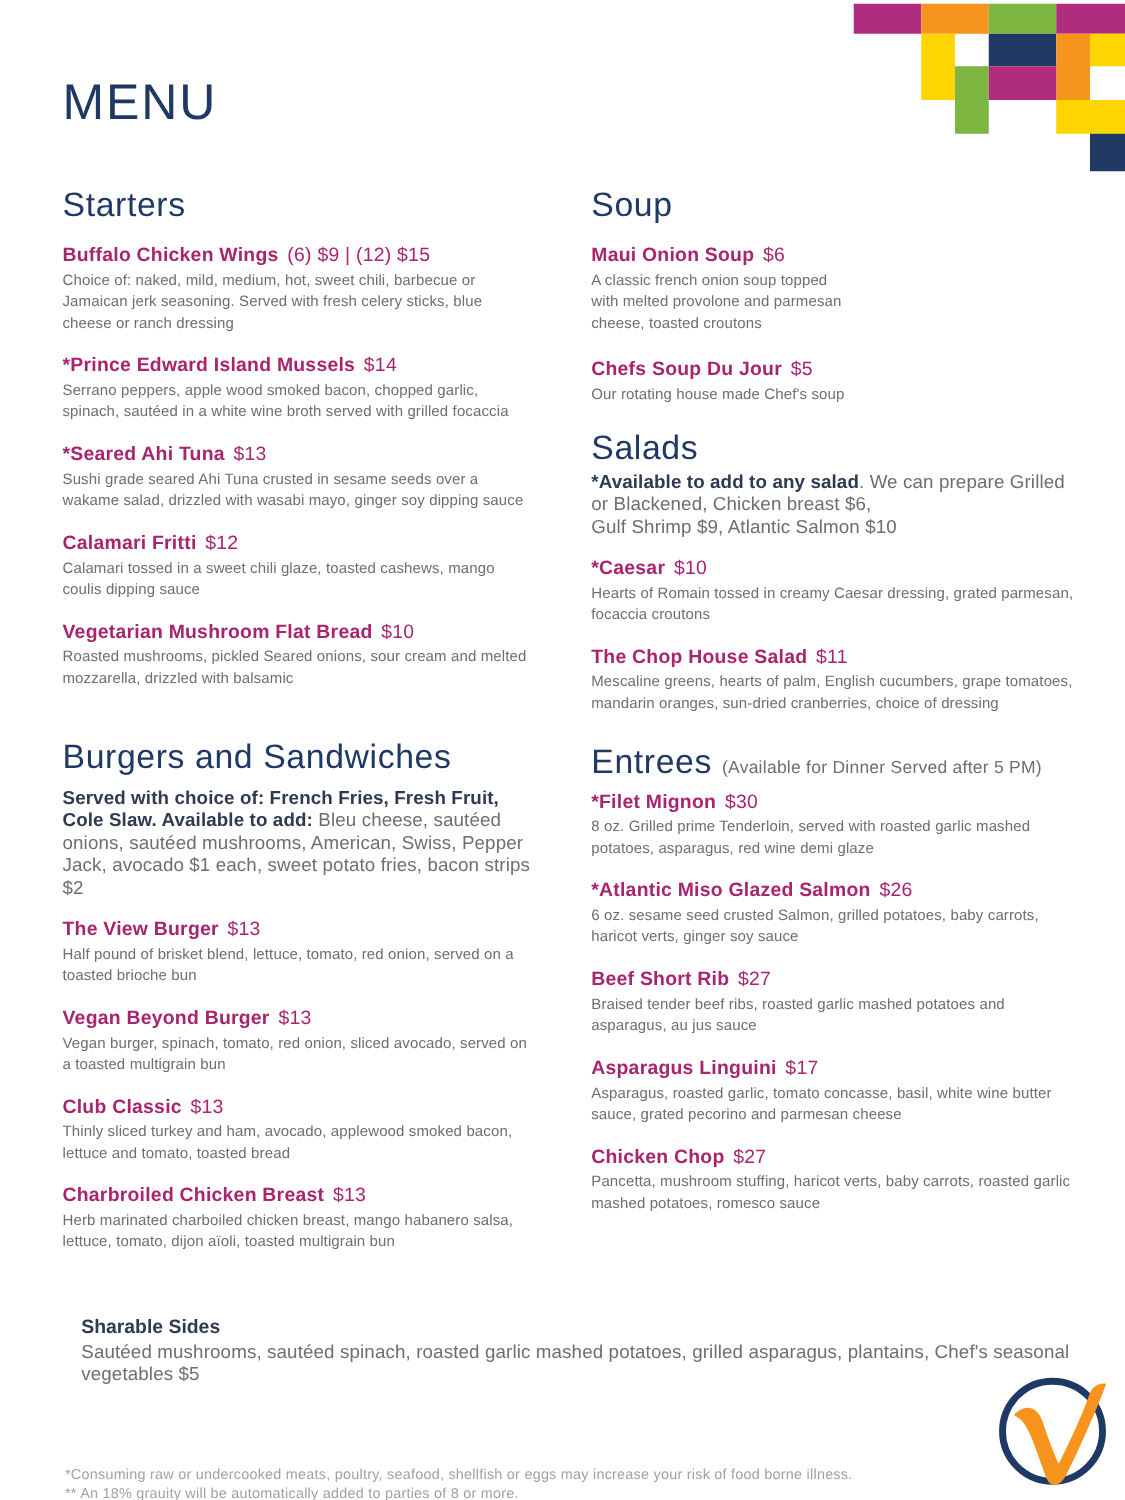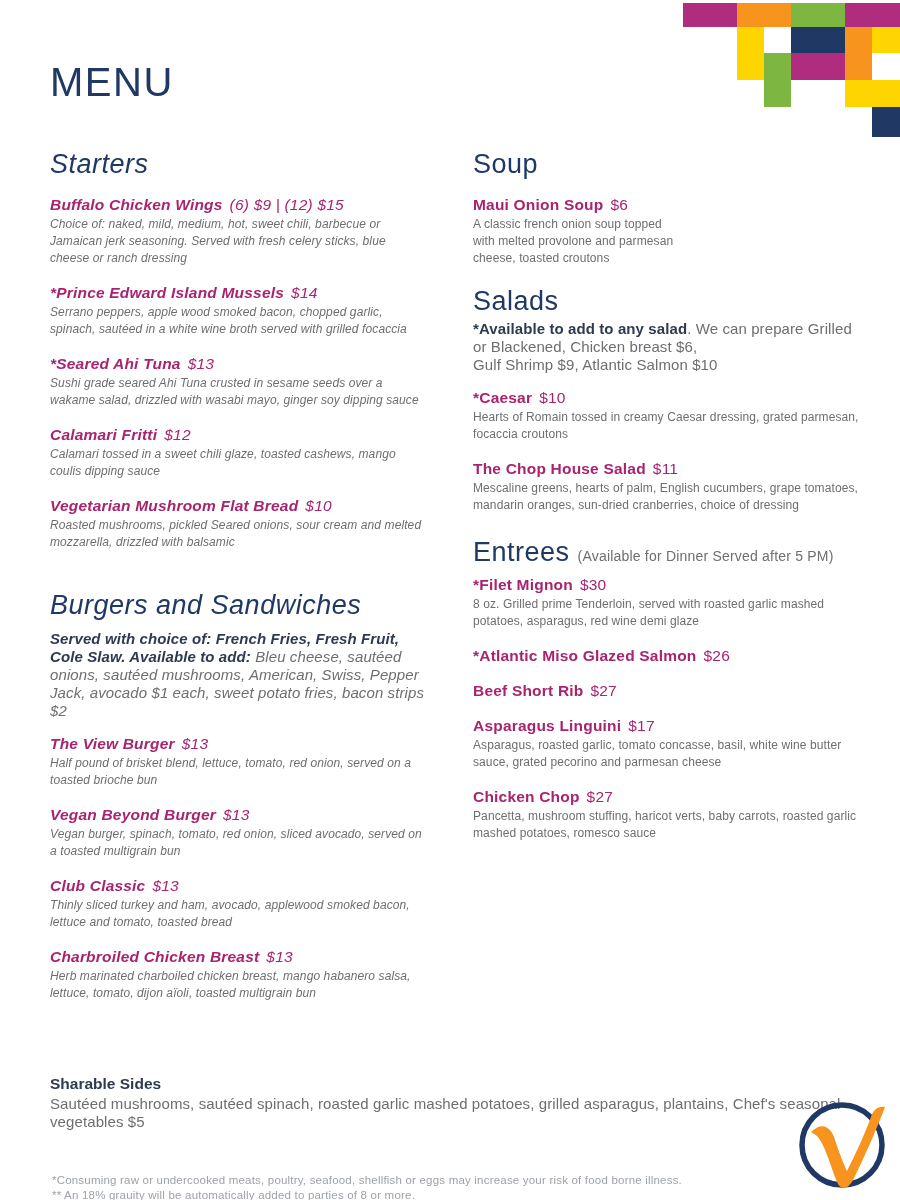--- a/index.html
+++ b/index.html
@@ -11,21 +11,21 @@
   
   .mosaic{position:absolute;left:0;top:0;width:900px;height:140px;}
   .mosaic .tile{position:absolute;}
   
   .menu-title{
     position:absolute;left:50px;top:60px;
     font-size:40px;color:var(--navy);letter-spacing:1.5px;font-weight:400;
   }
   
   .col{position:absolute;top:150px;}
-  .col-left{left:50px;width:375px;font-style:italic;}
+  .col-left{left:50px;width:375px;}
   .col-right{left:473px;width:388px;}
   .section{margin:0;}
   .section-title{
     font-size:27px;font-weight:400;color:var(--navy);
     letter-spacing:.5px;margin:0 0 16px 0;line-height:1.1;
   }
   .section-subtitle{
     font-size:14px;color:var(--gray);font-weight:400;letter-spacing:.2px;margin-left:8px;
   }
   .menu-item{margin:0 0 17px 0;}
@@ -43,21 +43,21 @@
   .note-bold{font-weight:bold;color:var(--darknote);text-align:center;}
   .sec-soup .item-desc{max-width:205px;}
   .sec-soup .menu-item{margin-bottom:20px;}
   .sec-salads{margin-top:14px;}
   .sec-salads .section-title{margin-bottom:4px;}
   .sec-burgers{margin-top:40px;}
   .sec-burgers .section-title{margin-bottom:10px;}
   .sec-entrees{margin-top:24px;}
   .sec-entrees .section-title{margin-bottom:8px;}
   
-  .sharable{position:absolute;left:50px;top:1053px;width:812px;margin-top:22px;}
+  .sharable{position:absolute;left:65px;top:1053px;width:812px;}
   .sharable-title{font-size:15.5px;font-weight:bold;color:var(--darknote);margin:0 0 2px 0;}
   .sharable-desc{margin:0;font-size:15px;color:var(--gray);line-height:17.5px;letter-spacing:.1px;}
   
   .footer{position:absolute;left:52px;top:1173px;width:700px;}
   .footer p{margin:0;font-size:11.5px;line-height:14.5px;color:var(--footergray);letter-spacing:.2px;}
   
   .logo{position:absolute;left:793px;top:1096px;width:100px;height:104px;}
 </style>
 </head>
 <body>
@@ -158,20 +158,26 @@
   <div class="section sec-soup">
     <h2 class="section-title">Soup</h2>
     <div>
   <div class="menu-item">
     <div class="item-head">
       <span class="item-name">Maui Onion Soup</span><span class="item-price">$6</span>
     </div>
     <p class="item-desc">A classic french onion soup topped with melted provolone and parmesan cheese, toasted croutons</p>
   </div>
 
+  <div class="menu-item">
+    <div class="item-head">
+      <span class="item-name">Chefs Soup Du Jour</span><span class="item-price">$5</span>
+    </div>
+    <p class="item-desc">Our rotating house made Chef's soup</p>
+  </div>
 </div>
   </div>
   <div class="section sec-salads">
     <h2 class="section-title">Salads</h2>
     <p class="section-note"><span class="note-bold">*Available to add to any salad</span><span>. We can prepare Grilled or Blackened, Chicken breast $6,
 Gulf Shrimp $9,  Atlantic Salmon $10</span></p>
     <div>
   <div class="menu-item">
     <div class="item-head">
       <span class="item-name">*Caesar</span><span class="item-price">$10</span>
@@ -194,26 +200,28 @@
     <div class="item-head">
       <span class="item-name">*Filet Mignon</span><span class="item-price">$30</span>
     </div>
     <p class="item-desc">8 oz. Grilled prime Tenderloin, served with roasted garlic mashed potatoes, asparagus, red wine demi glaze</p>
   </div>
 
   <div class="menu-item">
     <div class="item-head">
       <span class="item-name">*Atlantic Miso Glazed Salmon</span><span class="item-price">$26</span>
     </div>
+    <p class="item-desc">6 oz. sesame seed crusted Salmon, grilled potatoes, baby carrots, haricot verts, ginger soy sauce</p>
   </div>
 
   <div class="menu-item">
     <div class="item-head">
       <span class="item-name">Beef Short Rib</span><span class="item-price">$27</span>
     </div>
+    <p class="item-desc">Braised tender beef ribs, roasted garlic mashed potatoes and asparagus, au jus sauce</p>
   </div>
 
   <div class="menu-item">
     <div class="item-head">
       <span class="item-name">Asparagus Linguini</span><span class="item-price">$17</span>
     </div>
     <p class="item-desc">Asparagus, roasted garlic, tomato concasse, basil, white wine butter sauce, grated pecorino and parmesan cheese</p>
   </div>
 
   <div class="menu-item">

